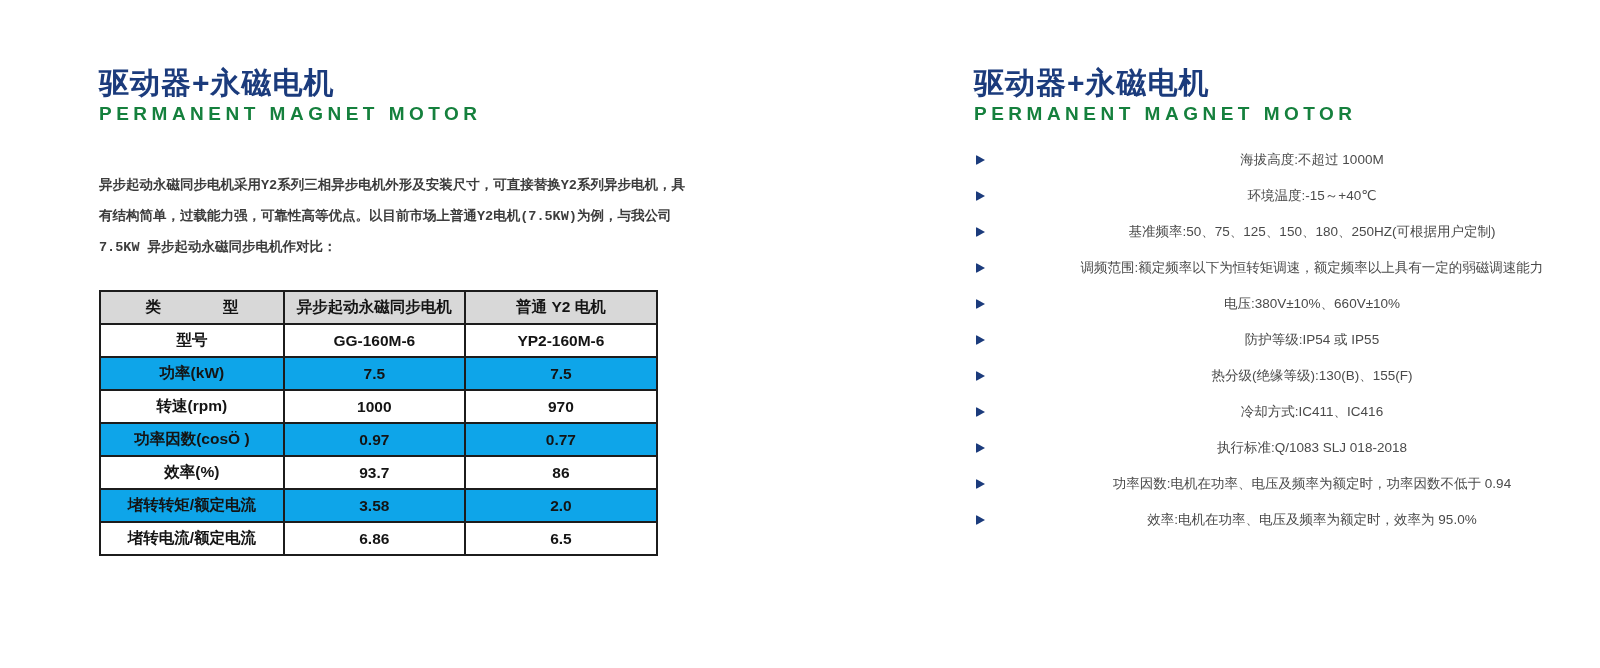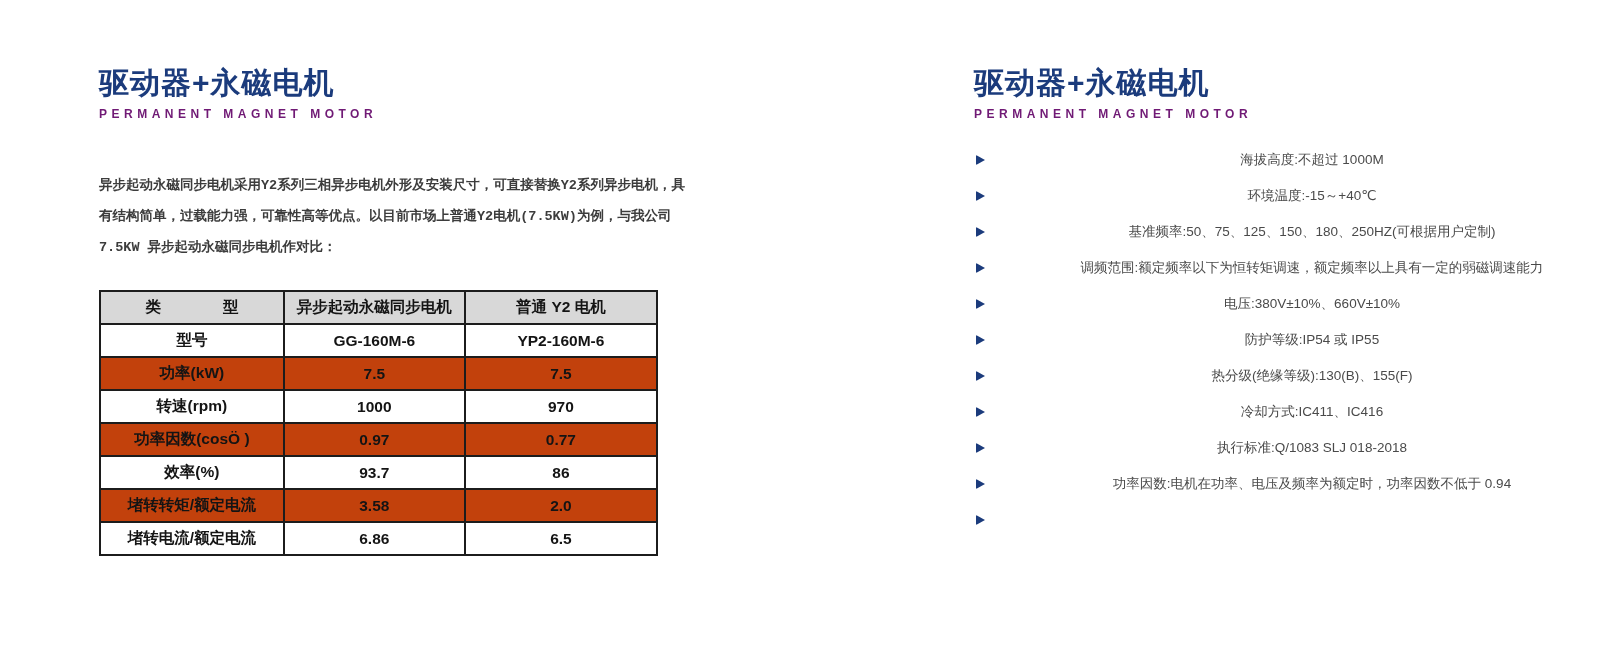--- a/index.html
+++ b/index.html
@@ -15,21 +15,21 @@
   .col { position: absolute; top: 66px; margin-left: 39px; }
   .col-left  { left: 60px;  width: 660px; }
   .col-right { left: 935px; width: 650px; }
 
   .title {
     font-size: 30px; font-weight: 900; color: #1b3b7c;
     letter-spacing: 1px; line-height: 34px;
   }
   .subtitle {
     margin-top: 6px;
-    font-size: 12px; font-weight: 800; color: #701a75;
+    font-size: 19px; font-weight: 800; color: #15803d;
     letter-spacing: 4.5px; line-height: 16px;
   }
 
   .intro { margin-top: 48px; width: 580px; }
   .intro .para-line {
     font-size: 13.5px; font-weight: 600; color: #3c3c3c;
     line-height: 31px; white-space: nowrap;
     text-align: justify;
     font-family: Liberation Mono, monospace;
   }
@@ -41,21 +41,21 @@
   table.cmp col.c1 { width: 33%; }
   table.cmp col.c2 { width: 32.5%; }
   table.cmp col.c3 { width: 34.5%; }
   table.cmp th, table.cmp td {
     border: 2px solid #1c1c1c;
     height: 33px; text-align: center; vertical-align: middle;
     font-size: 15.5px; font-weight: 600; color: #141414;
     white-space: nowrap; overflow: hidden;
   }
   table.cmp th { font-weight: 700; background: #d8d8d8; }
-  table.cmp tr.gray td { background: #c2410c; }
+  table.cmp tr.gray td { background: #0ea5e9; }
   table.cmp td:first-child { font-weight: 700; }
 
   .spec-heading {
     margin-top: 50px;
     font-size: 17px; font-weight: 800; color: #111111;
     line-height: 20px;
   }
   ul.spec-list { margin-top: 20px; list-style: none; }
   ul.spec-list li {
     position: relative; height: 36px;
@@ -184,17 +184,18 @@
         <li>
           <span class="tri-icon"></span>
           <span class="spec-text">执行标准:Q/1083 SLJ 018-2018</span>
         </li>
         <li>
           <span class="tri-icon"></span>
           <span class="spec-text">功率因数:电机在功率、电压及频率为额定时，功率因数不低于 0.94</span>
         </li>
         <li>
           <span class="tri-icon"></span>
+          <span class="spec-text">效率:电机在功率、电压及频率为额定时，效率为 95.0%</span>
         </li>
       </ul>
   </div>
 
 </div>
 
 </body></html>

